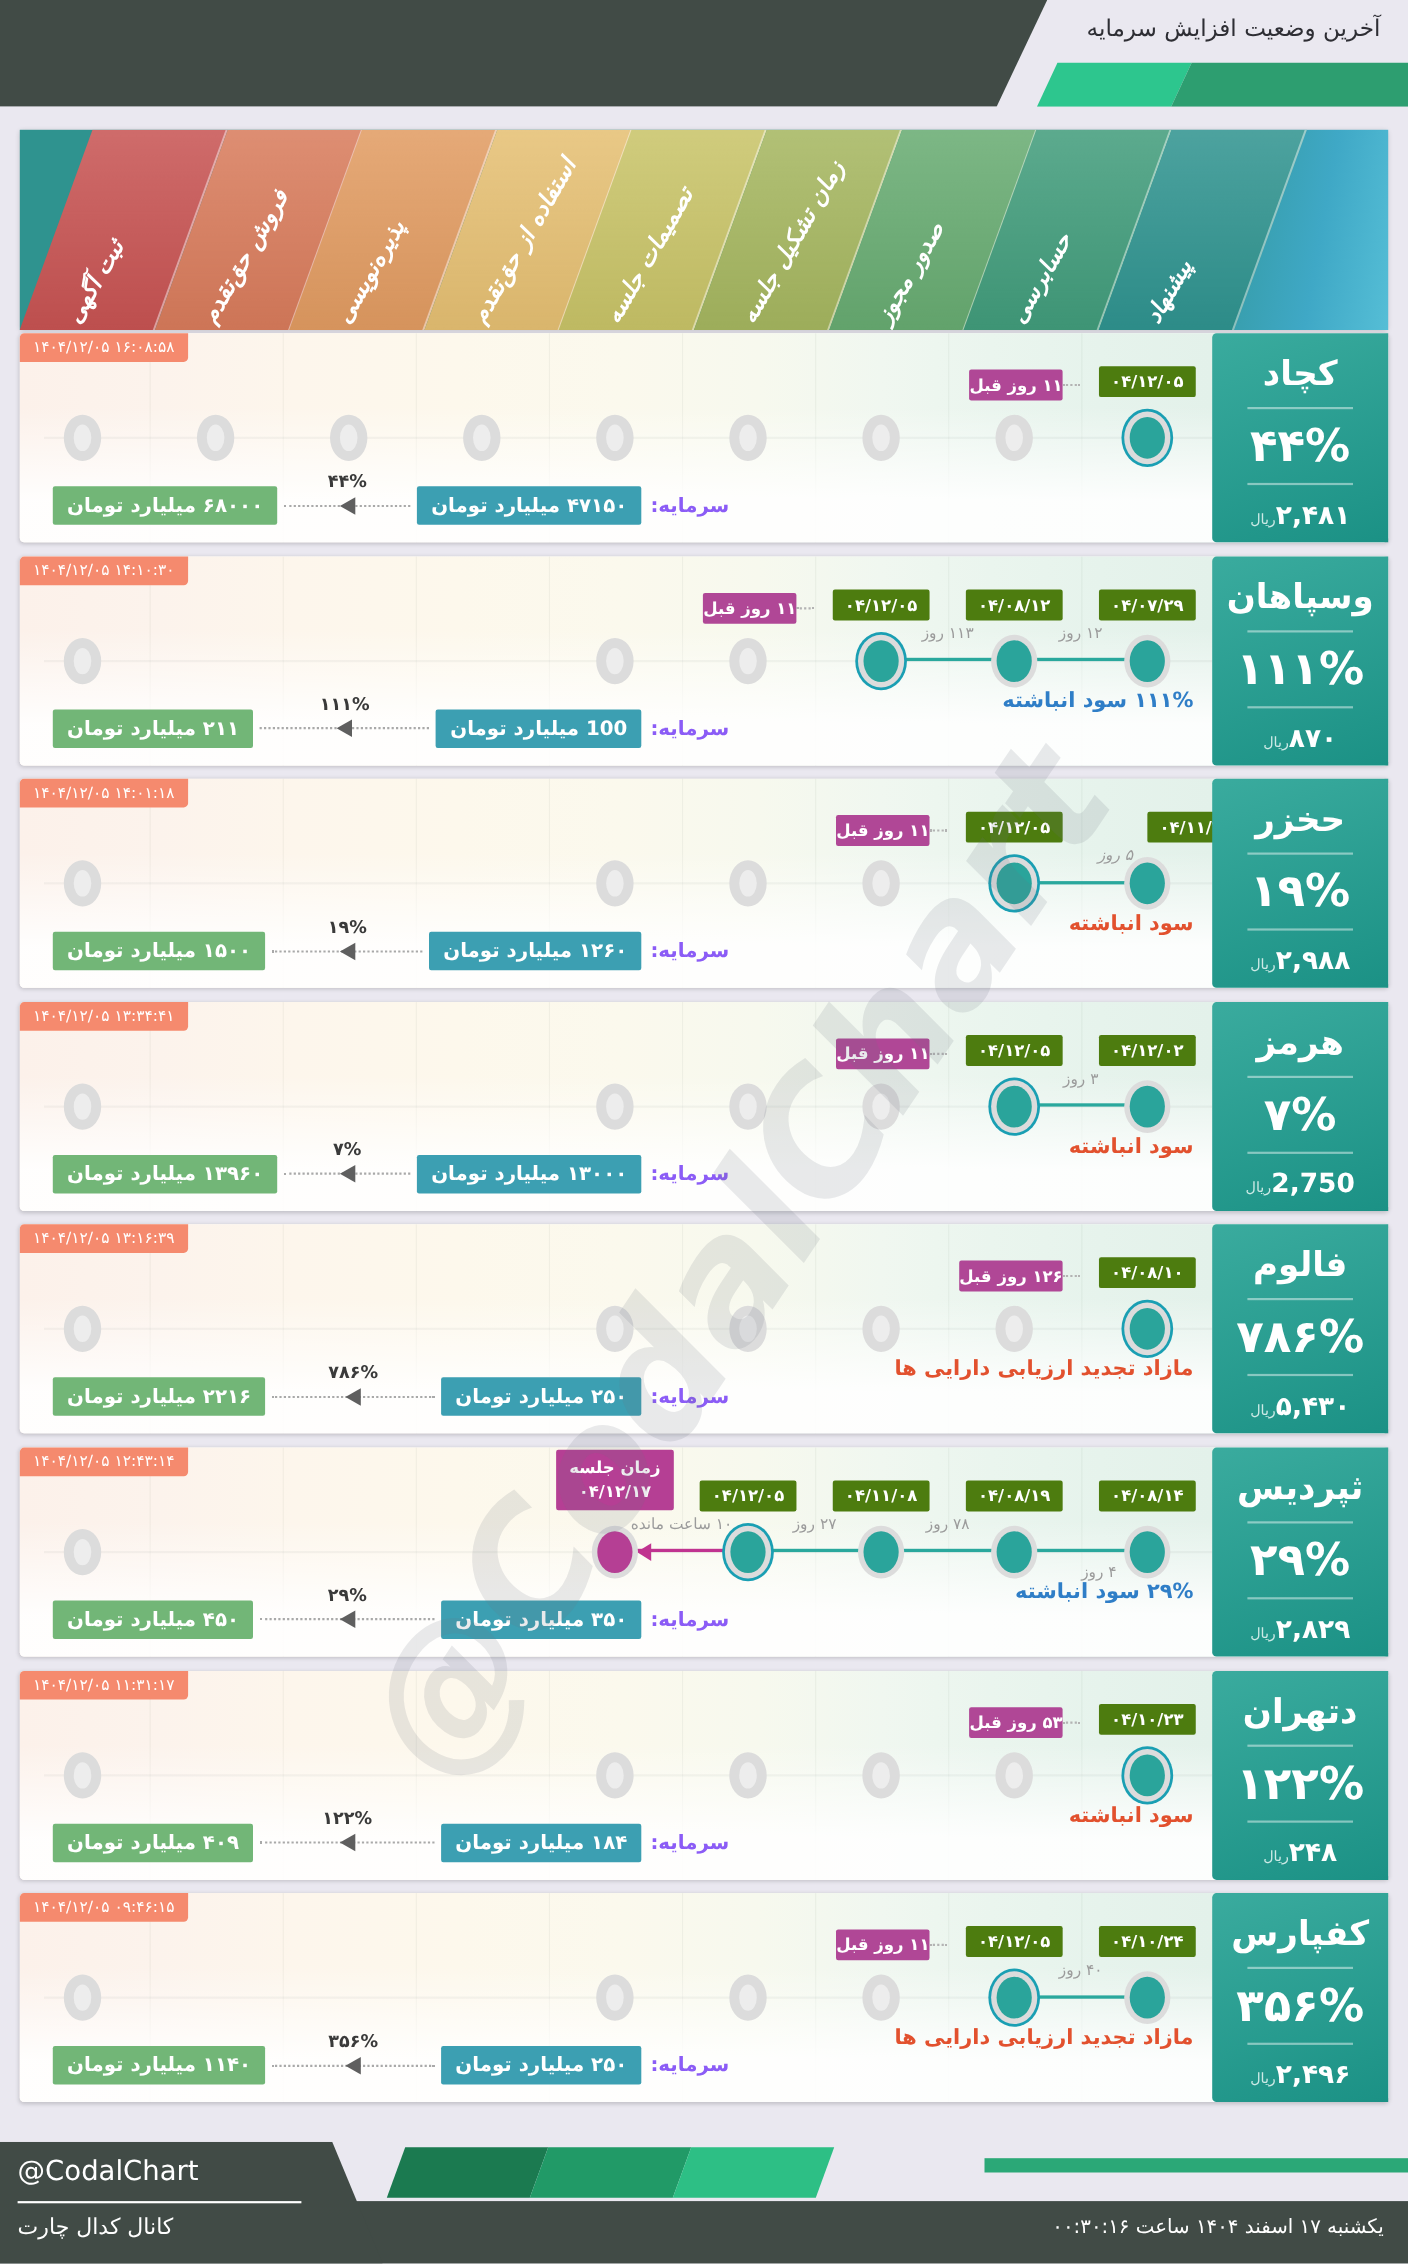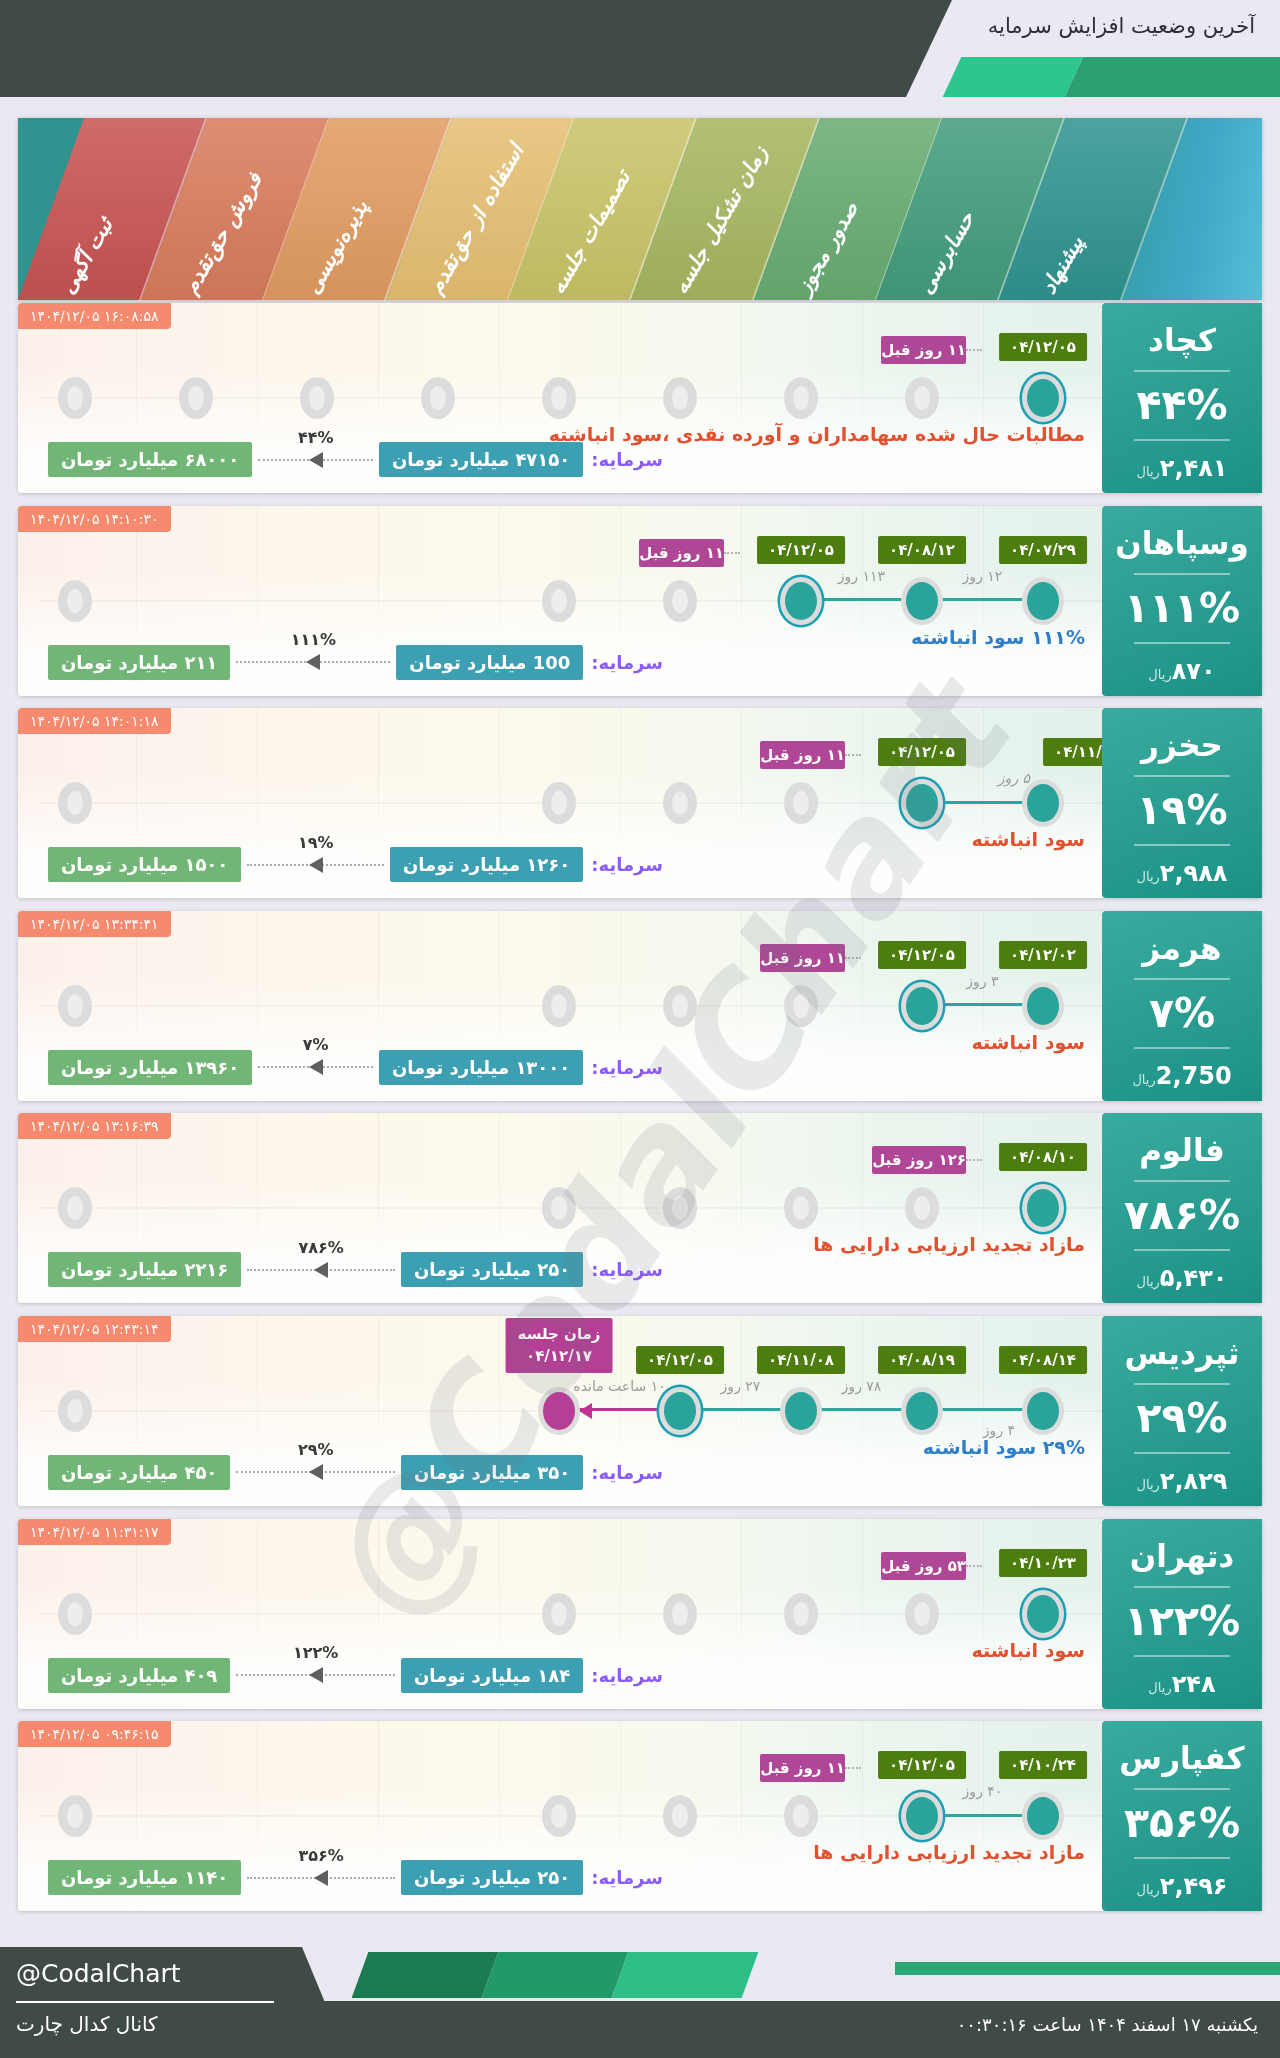--- a/index.html
+++ b/index.html
@@ -153,21 +153,20 @@
         <div class="gdot" style="left: 403px; top: 74px;"></div>
         <div class="gdot" style="left: 282px; top: 74px;"></div>
         <div class="gdot" style="left: 161px; top: 74px;"></div>
         <div class="gdot" style="left: 40px; top: 74px;"></div>
         <div class="mdot current" style="left: 1009px; top: 76px;"></div>
         <span class="dbadge" style="left: 1025px;">۰۴/۱۲/۰۵</span>
         <div class="ago-wrap" style="left: 744px;">
           <span class="abadge">۱۱ روز قبل</span>
           <div class="aconn"></div>
         </div>
-        <div class="note" style="color: rgb(226, 81, 46);">مطالبات حال شده سهامداران و آورده نقدی ،سود انباشته</div>
         <div class="cap-line">
           <span class="cap-label">سرمایه:</span>
           <span class="cap-badge cap-from">۴۷۱۵۰ میلیارد تومان</span>
           <div class="cap-conn">
             <div class="dots-line"></div>
             <div class="tri"></div>
             <span class="cap-pct">۴۴%</span>
           </div>
           <span class="cap-badge cap-to">۶۸۰۰۰ میلیارد تومان</span>
         </div>

